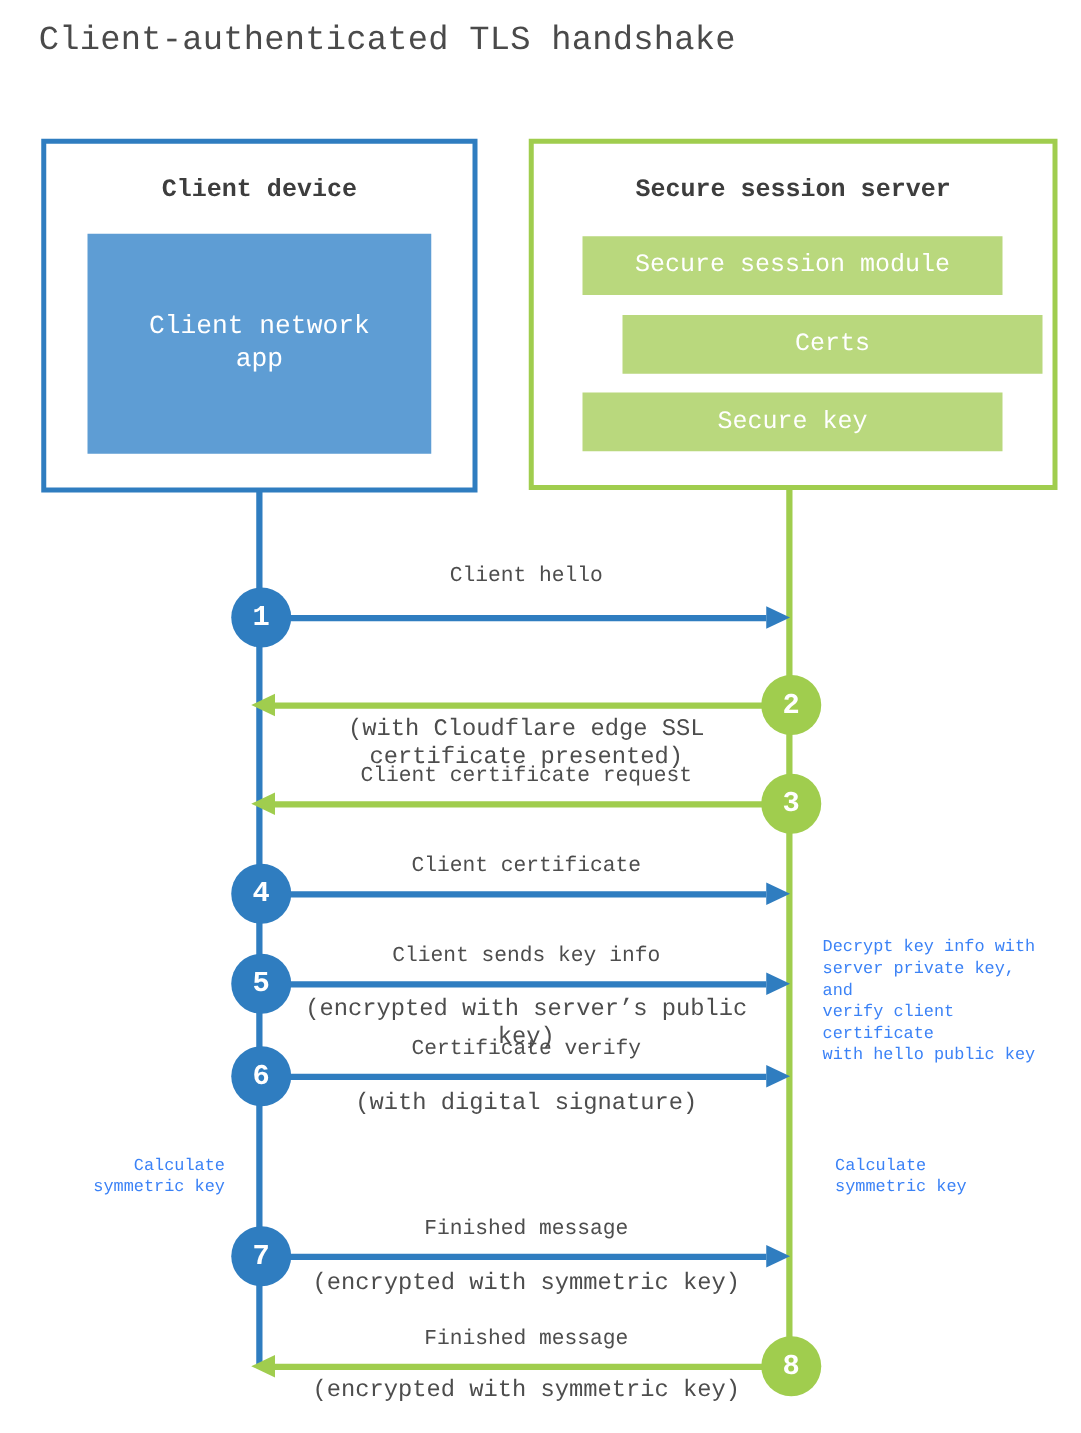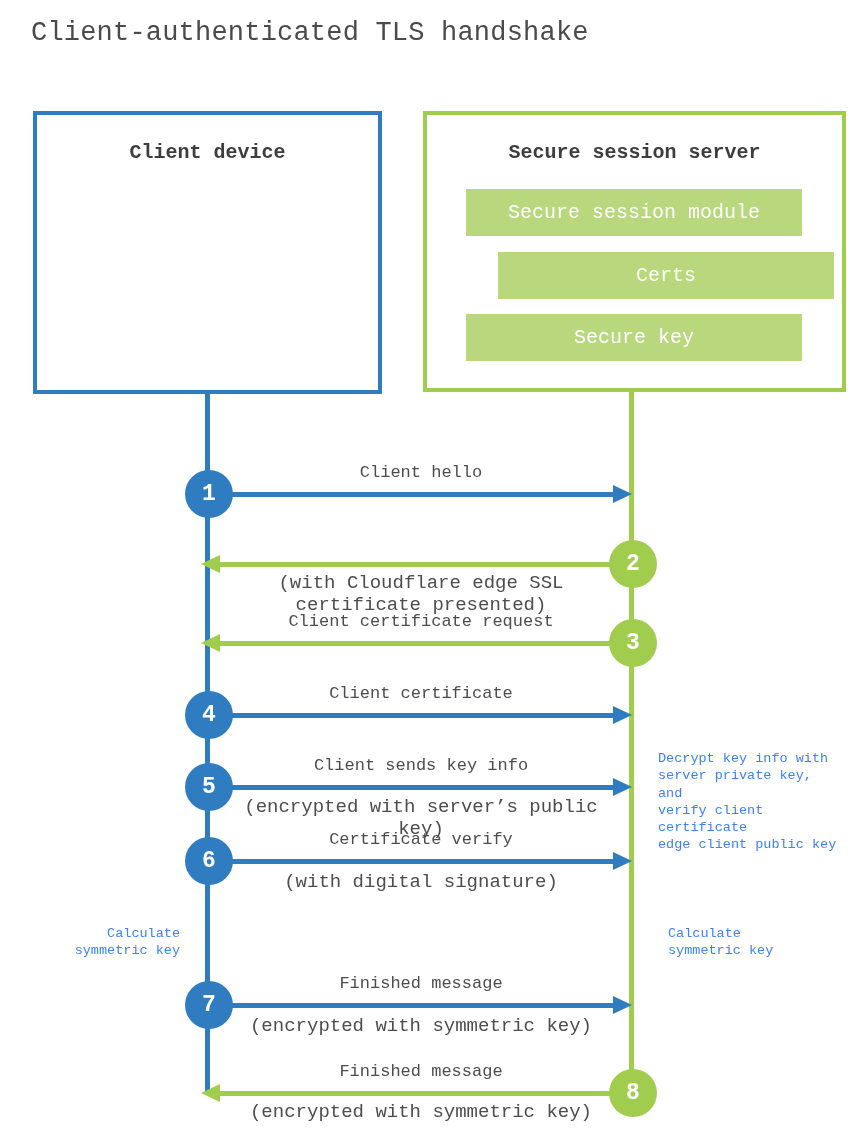--- a/index.html
+++ b/index.html
@@ -74,38 +74,41 @@
 </head>
 <body>
 
 <div class="canvas">
 
   <div class="page-title">Client-authenticated TLS handshake</div>
 
   <div class="entity-box client-box">
     <div class="entity-title">Client device</div>
   </div>
+  <div class="app-box">
+    <span>Client network app</span>
+  </div>
 
   <div class="entity-box server-box">
     <div class="entity-title">Secure session server</div>
   </div>
   <div class="server-bar bar-0">
     <span>Secure session module</span>
   </div>
   <div class="server-bar bar-1">
     <span>Certs</span>
   </div>
   <div class="server-bar bar-2">
     <span>Secure key</span>
   </div>
 
   <div class="lifeline blue"></div>
   <div class="lifeline green"></div>
 
-  <div class="step-label" style="top:463px">Client hello</div>
+  <div class="step-label" style="top:452px">Client hello</div>
   <div class="shaft blue" style="top:492px"></div>
   <div class="head right" style="top:485px"></div>
   <div class="circle blue" style="top:470px">
     <span>1</span>
   </div>
 
   <div class="shaft green" style="top:562px"></div>
   <div class="head left" style="top:555px"></div>
   <div class="step-sublabel" style="top:572px">(with Cloudflare edge SSL certificate presented)</div>
   <div class="circle green" style="top:540px">
@@ -155,21 +158,21 @@
   <div class="head left" style="top:1084px"></div>
   <div class="step-sublabel" style="top:1101px">(encrypted with symmetric key)</div>
   <div class="circle green" style="top:1069px">
     <span>8</span>
   </div>
 
   <div class="side-note note-decrypt">
     <span>Decrypt key info with</span>
     <span>server private key, and</span>
     <span>verify client certificate</span>
-    <span>edge client public key</span>
+    <span>with hello public key</span>
   </div>
   <div class="side-note calc-left">
     <span>Calculate</span>
     <span>symmetric key</span>
   </div>
   <div class="side-note calc-right">
     <span>Calculate</span>
     <span>symmetric key</span>
   </div>
 

